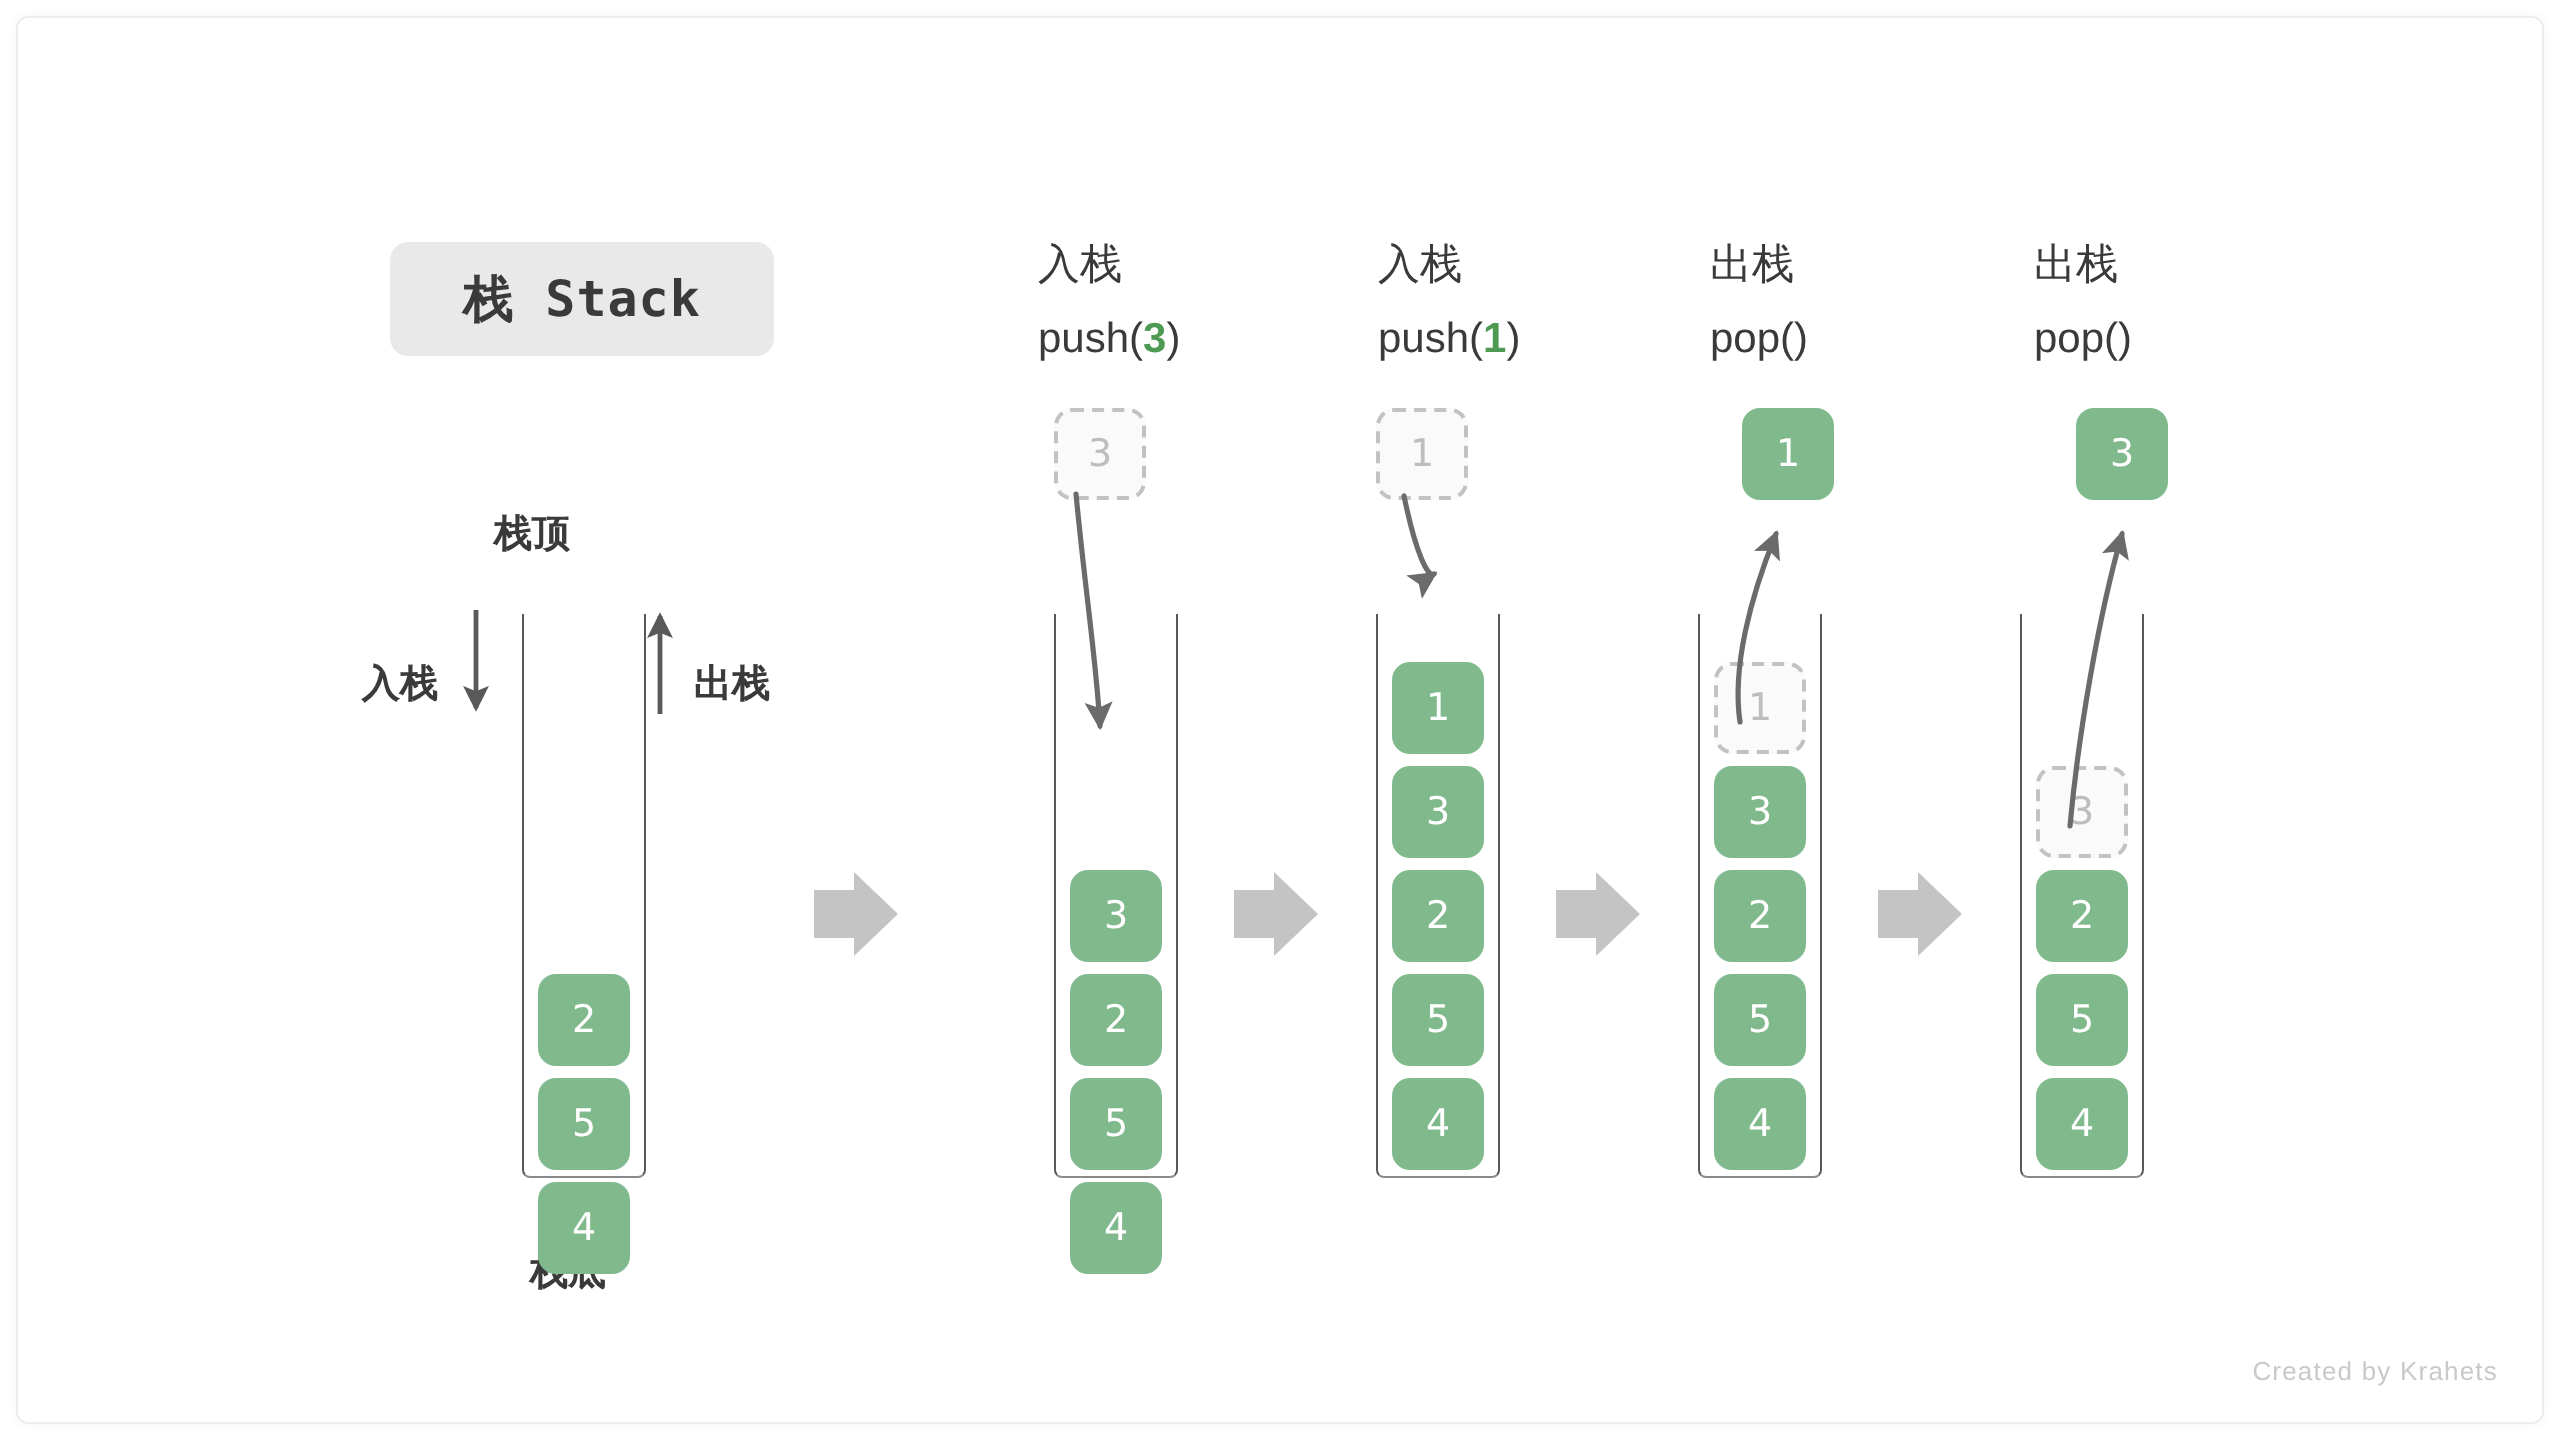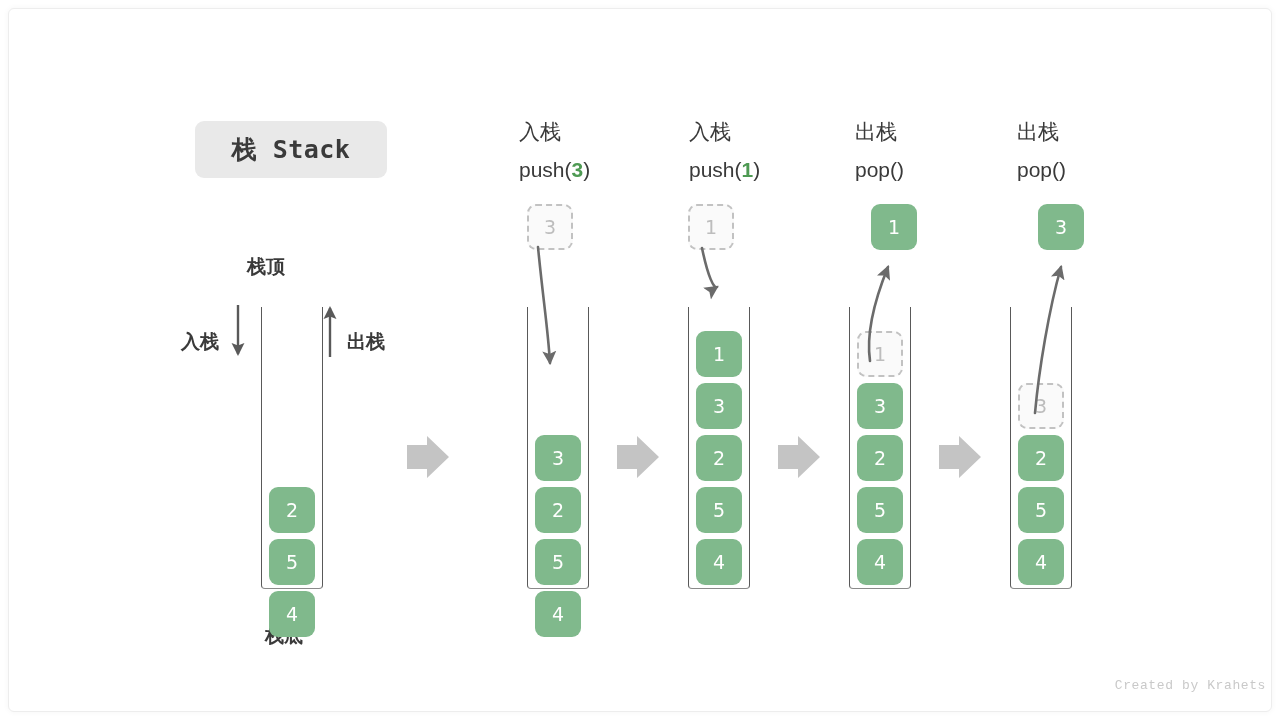--- a/index.html
+++ b/index.html
@@ -147,23 +147,23 @@
     position: absolute;
     left: 0;
     top: 0;
     width: 1264px;
     height: 704px;
     pointer-events: none;
   }
 
   .footer {
     position: absolute;
-    right: 5px;
+    right: 22px;
     bottom: 18px;
-    font-family: Liberation Mono, monospace;
+    font-family: Liberation Sans, sans-serif;
     font-size: 13px;
     color: #c9c9c9;
     letter-spacing: 0.6px;
   }
 </style>
 </head>
 <body>
 
 <div class="canvas">
 

